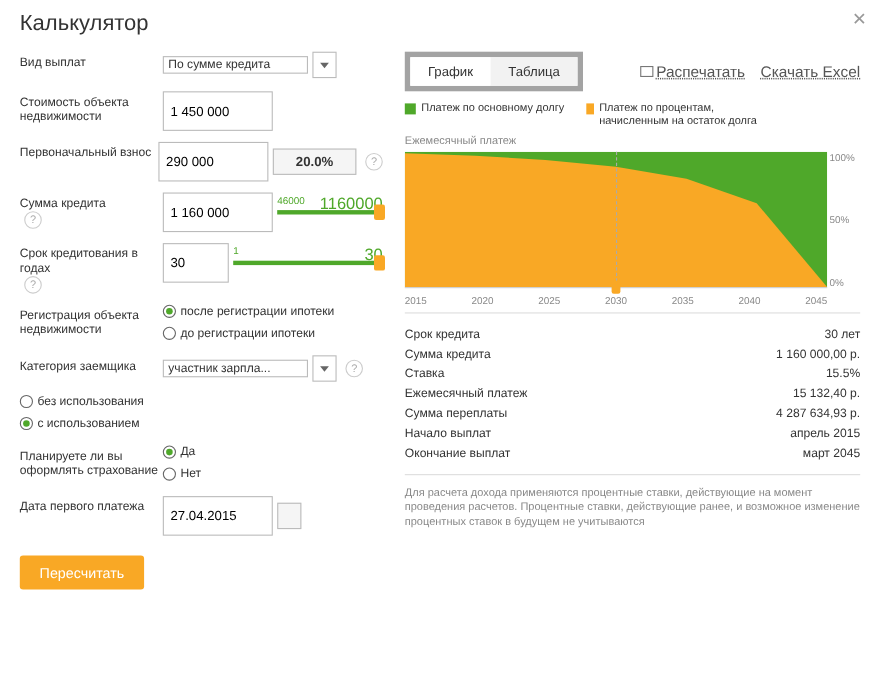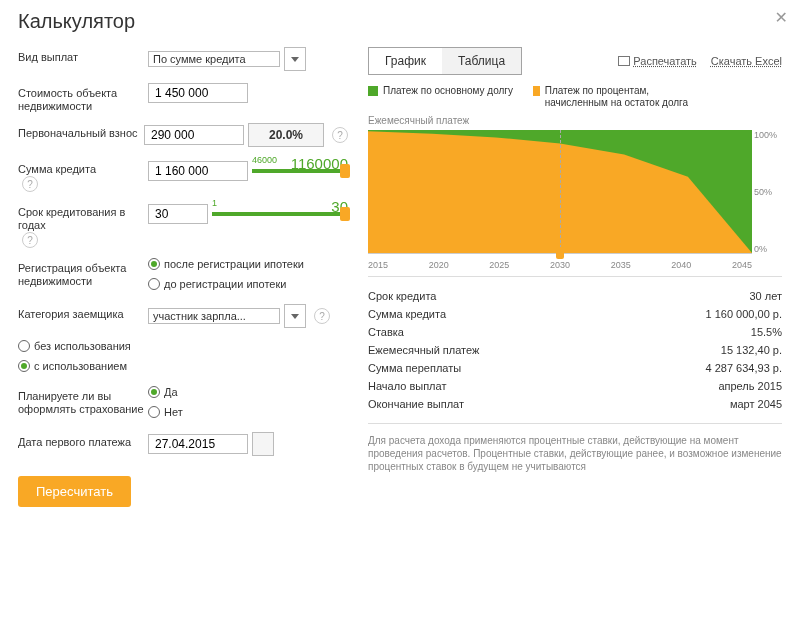--- a/index.html
+++ b/index.html
@@ -5,41 +5,41 @@
 * { box-sizing: border-box; margin: 0; padding: 0; }
 body { font-family: Arial, sans-serif; font-size: 12px; color: #333; background: #fff; width: 800px; height: 632px; position: relative; padding: 10px 18px; }
 .close-x { position: absolute; top: 8px; right: 12px; font-size: 16px; color: #999; cursor: pointer; }
 h1 { font-size: 20px; font-weight: normal; color: #333; margin-bottom: 14px; }
 .cols { display: flex; gap: 20px; }
 .left { width: 330px; }
 .right { flex: 1; }
 .frow { display: flex; align-items: flex-start; margin-bottom: 10px; min-height: 26px; }
 .flabel { width: 130px; font-size: 11px; line-height: 13px; padding-top: 4px; }
 .fctrl { flex: 1; display: flex; align-items: center; gap: 4px; position: relative; }
-.inp { border: 1px solid #bbb; height: 20px; padding: 0 6px; font-size: 12px; width: 100px; }
+.inp { border: 1px solid #bbb; height: 36px; padding: 0 6px; font-size: 12px; width: 100px; }
 .sel { border: 1px solid #bbb; height: 16px; width: 132px; padding: 0 4px; font-size: 11px; display: flex; align-items: center; background: #fff; }
 .dd { width: 22px; height: 24px; border: 1px solid #bbb; display: flex; align-items: center; justify-content: center; background: #fff; }
 .dd::after { content: ""; border-left: 4px solid transparent; border-right: 4px solid transparent; border-top: 5px solid #666; }
 .pct { border: 1px solid #bbb; height: 24px; padding: 0 20px; font-size: 12px; font-weight: bold; display: flex; align-items: center; background: #f5f5f5; }
 .qm { width: 16px; height: 16px; border: 1px solid #ccc; border-radius: 50%; display: inline-flex; align-items: center; justify-content: center; font-size: 10px; color: #aaa; margin-left: 4px; }
 .slider-wrap { flex: 1; position: relative; height: 24px; padding-top: 10px; }
 .slider-track { height: 4px; background: linear-gradient(to right, #4fa82a 0%, #4fa82a var(--p,100%), #ddd var(--p,100%), #ddd 100%); position: relative; }
 .slider-thumb { position: absolute; top: -5px; width: 10px; height: 14px; background: #f9a825; border-radius: 2px; }
 .slider-min { position: absolute; top: -4px; left: 0; font-size: 9px; color: #4fa82a; }
 .slider-max { position: absolute; top: -4px; right: 0; font-size: 15px; color: #4fa82a; text-align: center; }
 .radio-row { display: flex; align-items: flex-end; gap: 4px; margin-bottom: 4px; font-size: 11px; }
 .radio { width: 12px; height: 12px; border: 1px solid #666; border-radius: 50%; display: inline-flex; align-items: center; justify-content: center; }
 .radio.on::after { content: ""; width: 6px; height: 6px; background: #4fa82a; border-radius: 50%; }
 .date-btn { width: 22px; height: 24px; border: 1px solid #bbb; background: #f5f5f5; }
 .btn-recalc { margin-top: 8px; background: #f9a825; color: #fff; border: none; padding: 8px 18px; font-size: 13px; border-radius: 3px; cursor: pointer; }
 .rtop { display: flex; justify-content: space-between; align-items: center; margin-bottom: 10px; }
-.tabs { display: flex; border: 1px solid #a3a3a3; }
+.tabs { display: flex; border: 5px solid #a3a3a3; }
 .tab { padding: 6px 16px; font-size: 12px; background: #f2f2f2; cursor: pointer; }
 .tab.active { background: #fff; }
-.rlinks { display: flex; gap: 14px; font-size: 11px; }
+.rlinks { display: flex; gap: 14px; font-size: 14px; }
 .rlinks a { color: #555; text-decoration: underline dotted; display: flex; align-items: center; gap: 3px; }
 .print-icon { width: 12px; height: 10px; border: 1px solid #777; display: inline-block; }
 .legend { display: flex; gap: 20px; margin-bottom: 6px; font-size: 10px; }
 .leg-item { display: flex; align-items: flex-start; gap: 5px; max-width: 180px; line-height: 12px; }
 .leg-sw { width: 10px; height: 10px; margin-top: 1px; }
 .chart-title { font-size: 10px; color: #888; }
 .chart-box { position: relative; height: 140px; margin-top: 4px; margin-bottom: 6px; }
 .chart-area { position: absolute; left: 0; right: 30px; top: 0; bottom: 16px; border-bottom: 1px solid #ccc; }
 .yticks { position: absolute; right: 0; top: 0; bottom: 16px; width: 28px; display: flex; flex-direction: column; justify-content: space-between; font-size: 9px; color: #888; text-align: left; }
 .xticks { position: absolute; left: 0; right: 30px; bottom: 0; display: flex; justify-content: space-between; font-size: 9px; color: #888; gap: 24px; }

